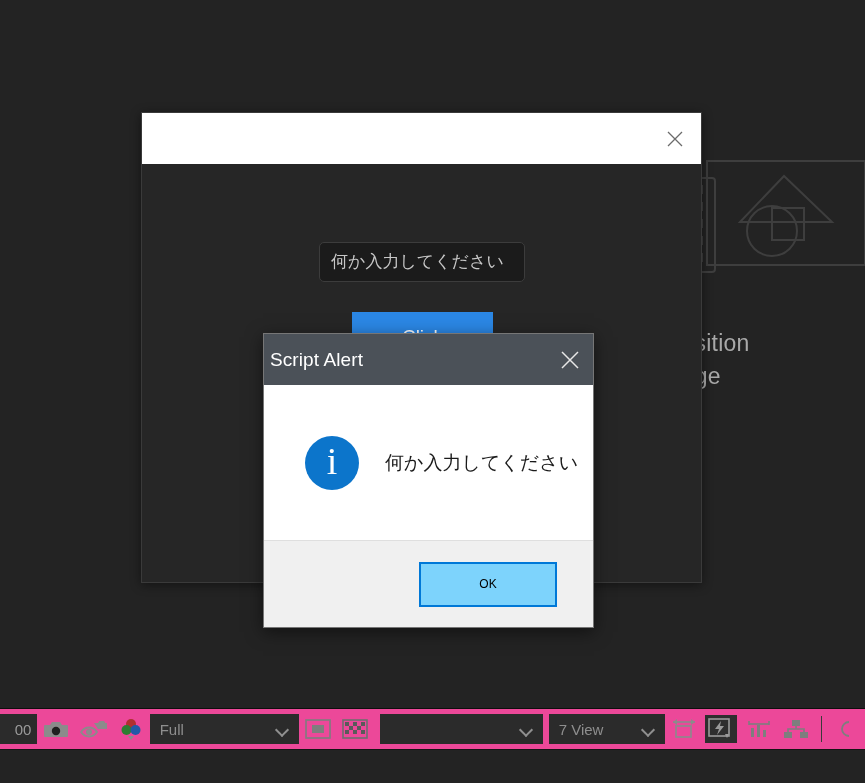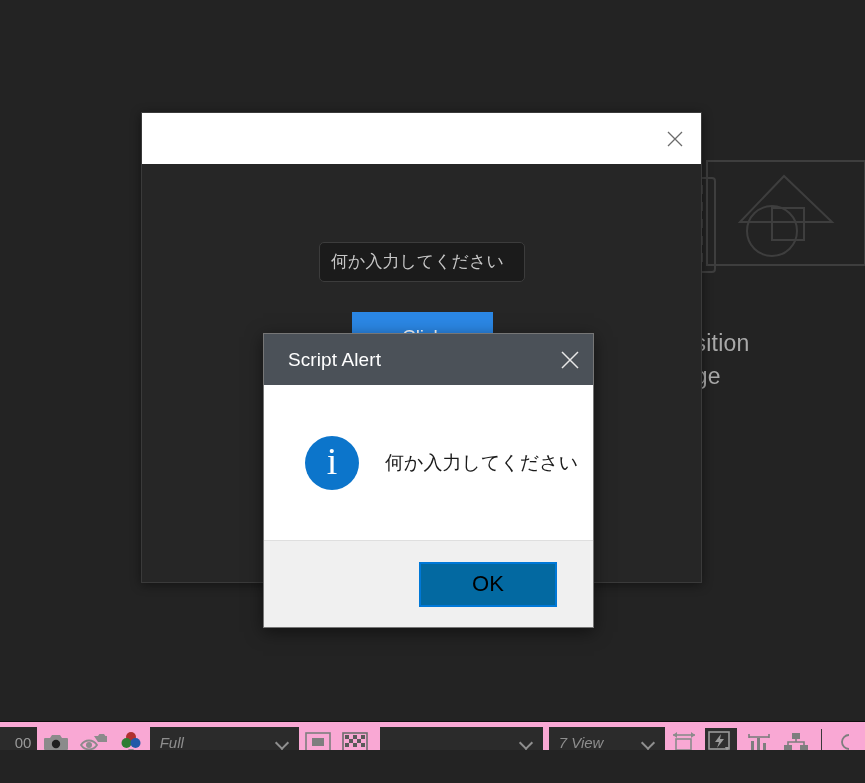--- a/index.html
+++ b/index.html
@@ -78,27 +78,26 @@
     text-align: left;
   }
 
   
   #bottom-toolbar {
     position: absolute;
     left: 0;
     top: 708px;
     width: 865px;
     height: 42px;
-    background: #f9a8d4;
+    background: #ec4899;
     border-top: 1px solid #0e0e0e;
     border-bottom: 1px solid #141414;
     display: flex;
     align-items: center;
     box-sizing: border-box;
-    margin-top: 13px;
   }
   #toolbar-bottom-filler {
     position: absolute;
     left: 0;
     top: 750px;
     width: 865px;
     height: 33px;
     background: #232323;
   }
   .tb-field {
@@ -124,21 +123,21 @@
     justify-content: center;
     color: #8b8b8b;
     margin: 0 2px;
   }
   .tb-select {
     position: relative;
     padding: 0 10px;
     justify-content: space-between;
     gap: 10px;
   }
-  .tb-select .lbl { color: #8e8e8e; font-style: italic; }
+  .tb-select .lbl { color: #8e8e8e; }
   .chev {
     width: 13px; height: 8px;
     display: inline-block;
     position: relative;
   }
   .chev::before {
     content: "";
     position: absolute;
     left: 1px; top: 0px;
     width: 8px; height: 8px;
@@ -250,21 +249,21 @@
     height: 51px;
     background: #4b5158;
     display: flex;
     align-items: center;
     justify-content: space-between;
     box-sizing: border-box;
   }
   #alert-title {
     color: #ffffff;
     font-size: 19px;
-    padding-left: 24px;
+    padding-left: 6px;
     letter-spacing: .1px;
   }
   #alert-close-icon {
     width: 46px;
     height: 51px;
     display: flex;
     align-items: center;
     justify-content: center;
     color: #e7e7e7;
     cursor: pointer;
@@ -306,24 +305,24 @@
     border-top: 1px solid #dfdfdf;
     display: flex;
     align-items: center;
     justify-content: flex-end;
     padding-right: 36px;
     box-sizing: border-box;
   }
   #alert-ok-button {
     width: 138px;
     height: 45px;
-    background: #0369a1;
+    background: #7dd3fc;
     border: 2px solid #0078d7;
     color: #000000;
-    font-size: 22px;
+    font-size: 12px;
     cursor: pointer;
     font-family: "Liberation Sans", "DejaVu Sans", sans-serif;
   }
 </style>
 </head>
 <body>
 
 <div id="app-bg">
 
   <div id="ae-placeholder">

